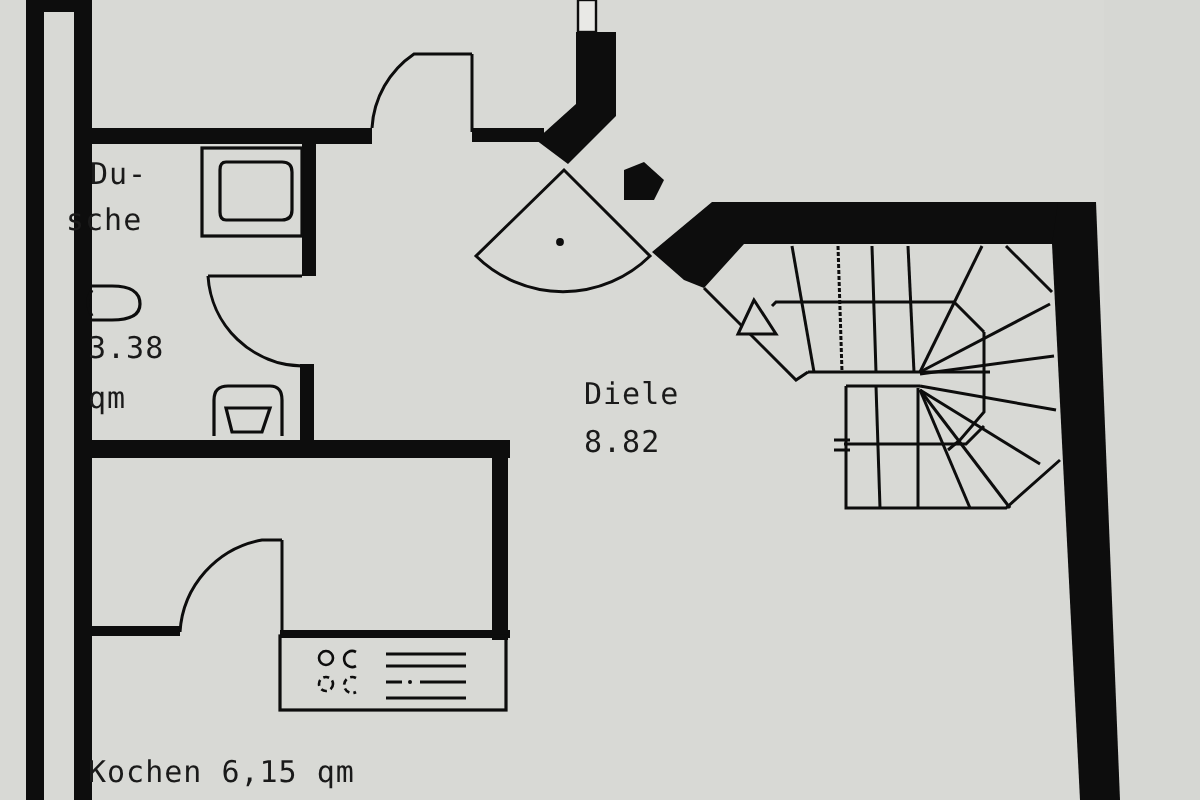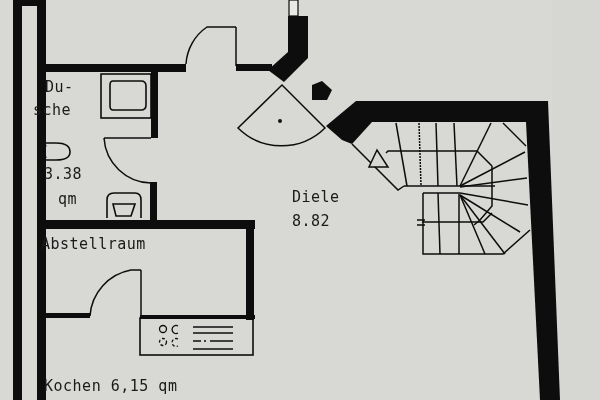--- a/index.html
+++ b/index.html
@@ -143,21 +143,20 @@
       <line x1="417" y1="220" x2="425" y2="220"></line>
       <line x1="417" y1="225" x2="425" y2="225"></line>
 
       <polygon points="377,150 369,167 388,167" fill="#d8d9d5"></polygon>
     </g>
   </svg>
 
   <div class="lbl" style="left:45px; top:78px;">Du-</div>
   <div class="lbl" style="left:33px; top:101px;">sche</div>
   <div class="lbl" style="left:44px; top:165px;">3.38</div>
-  <div class="lbl" style="left:58px; top:190px;">qm</div>
+  <div class="lbl" style="left:44px; top:190px;">qm</div>
 
-  <div class="lbl" style="left:41px; top:235px;">Abstellraum</div>
 
   <div class="lbl" style="left:292px; top:188px;">Diele</div>
   <div class="lbl" style="left:292px; top:212px;">8.82</div>
 
   <div class="lbl" style="left:44px; top:377px;">Kochen 6,15 qm</div>
 </div>
 
 </body></html>

